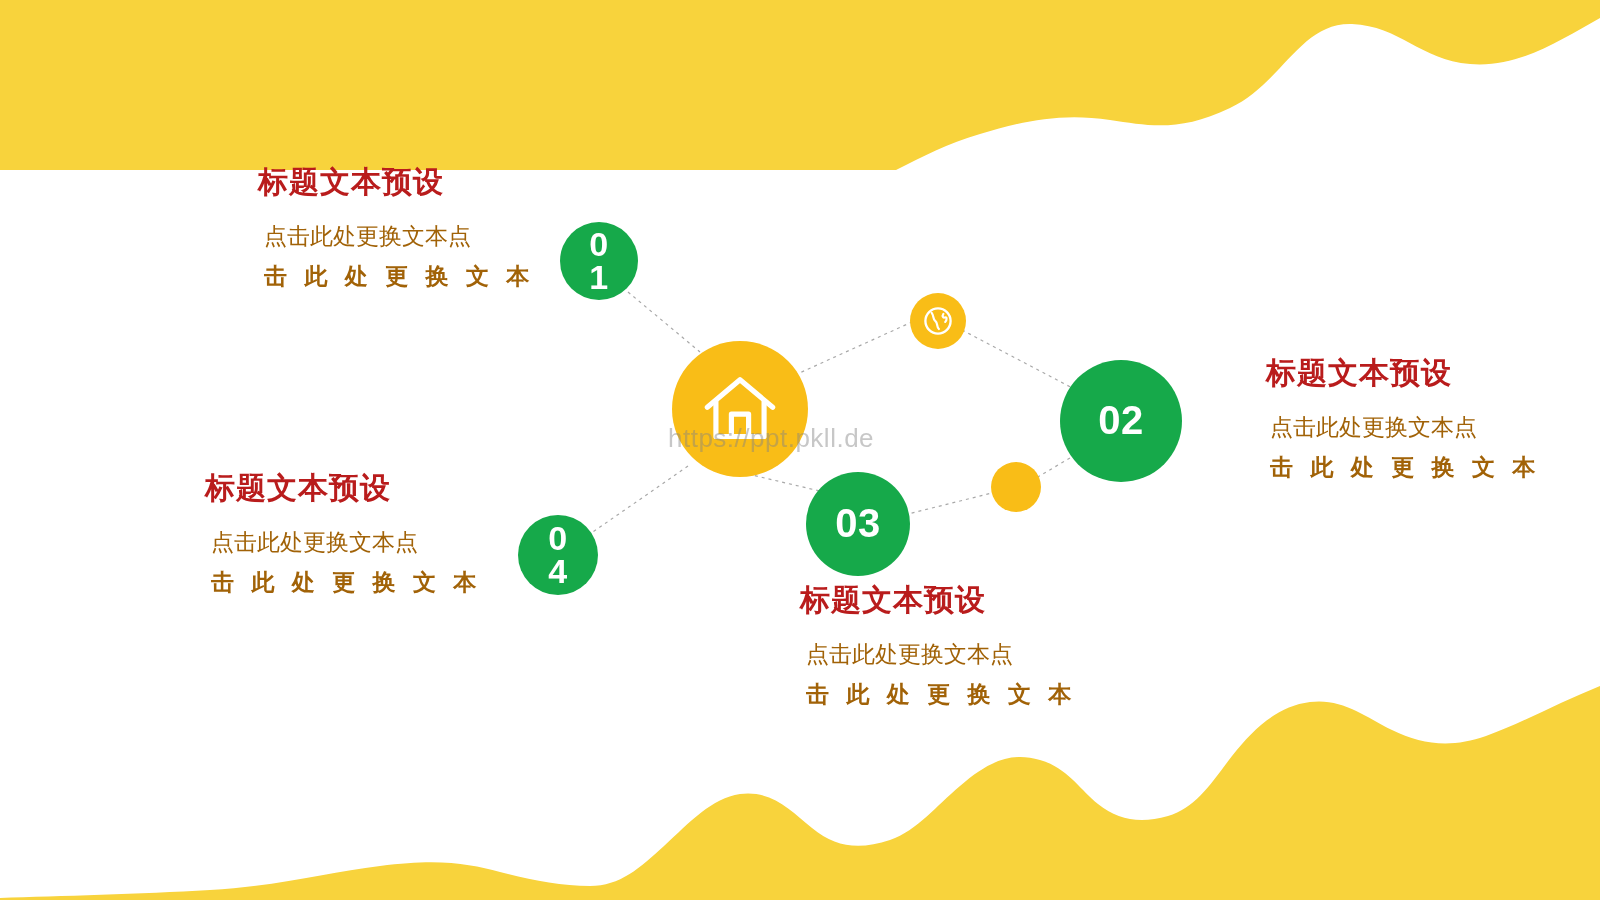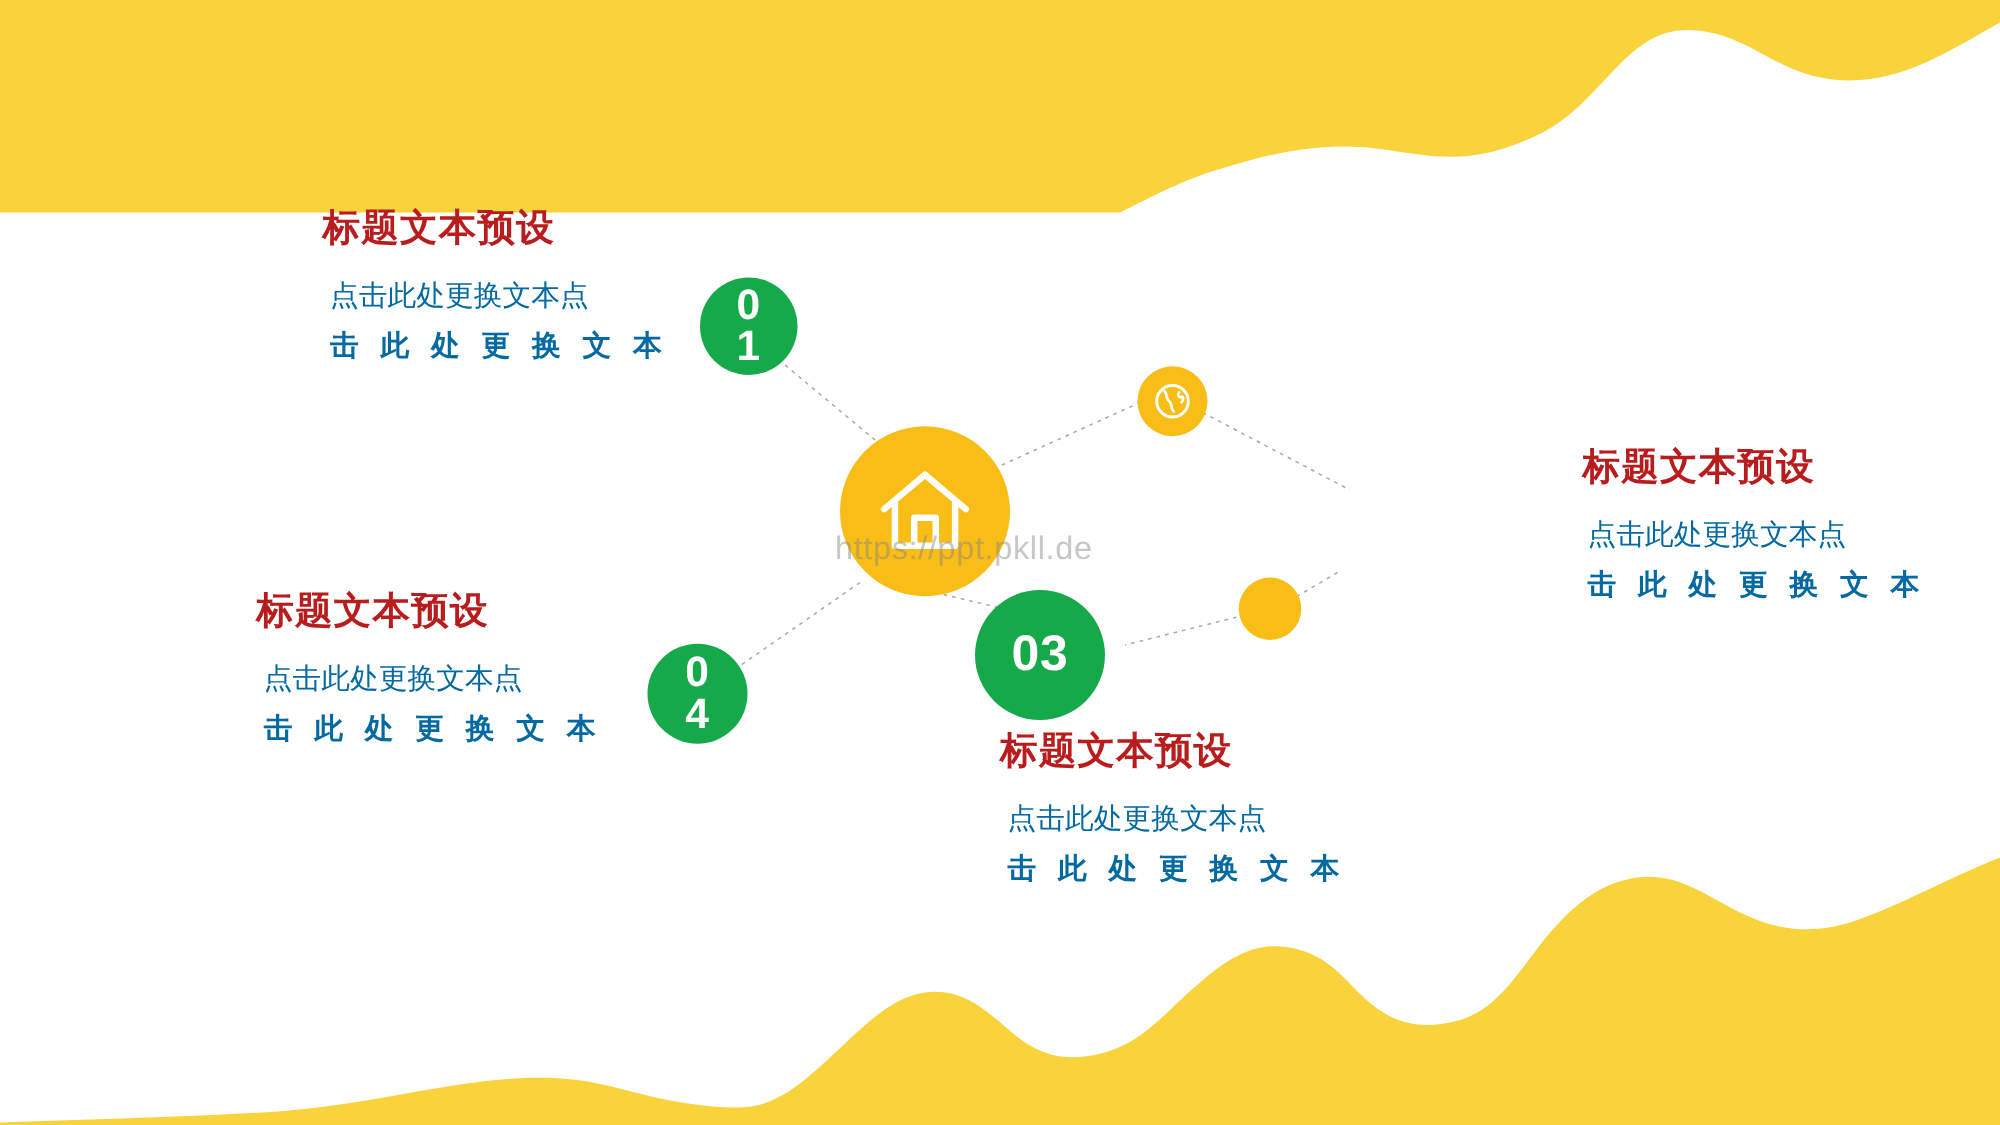--- a/index.html
+++ b/index.html
@@ -57,21 +57,21 @@
     left: 560px; top: 222px;
     width: 78px; height: 78px;
     background: #16A94A;
   }
   .node-02 {
     left: 1060px; top: 360px;
     width: 122px; height: 122px;
     background: #16A94A;
   }
   .node-03 {
-    left: 780px; top: 472px;
+    left: 806px; top: 472px;
     width: 104px; height: 104px;
     background: #16A94A;
     justify-content: center;
   }
   .node-04 {
     left: 518px; top: 515px;
     width: 80px; height: 80px;
     background: #16A94A;
   }
   .node-center {
@@ -98,21 +98,21 @@
   .block-title {
     font-size: 30px;
     font-weight: bold;
     color: #b91c1c;
     letter-spacing: 1px;
     white-space: nowrap;
     margin: 0 0 14px 0;
   }
   .block-body {
     font-size: 23px;
-    color: #0369a1;
+    color: #a16207;
     line-height: 1.72;
     white-space: nowrap;
     margin: 0;
   }
   .body-line2 { letter-spacing: 5.5px; font-weight: bold; }
 
   .blk-01 { left: 258px; top: 162px; }
   .blk-01 .block-body { padding-left: 6px; }
   .blk-02 { left: 1266px; top: 353px; }
   .blk-02 .block-body { padding-left: 4px; }
@@ -207,20 +207,23 @@
       </svg>
     </span>
   </div>
 
   <div class="node node-dot"></div>
 
   <div class="node node-01">
     <span class="node-num num-stacked"><span>0</span><br><span>1</span></span>
   </div>
 
+  <div class="node node-02">
+    <span class="node-num num-inline">02</span>
+  </div>
 
   <div class="node node-03">
     <span class="node-num num-inline">03</span>
   </div>
 
   <div class="node node-04">
     <span class="node-num num-stacked"><span>0</span><br><span>4</span></span>
   </div>
 
   <div class="block blk-01">

